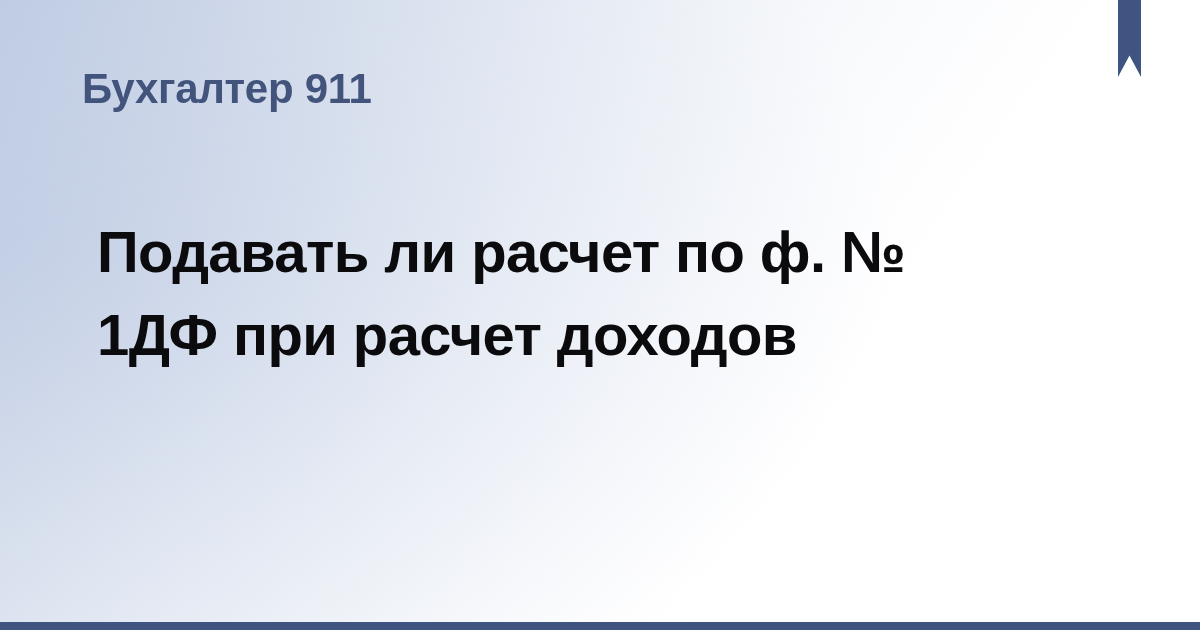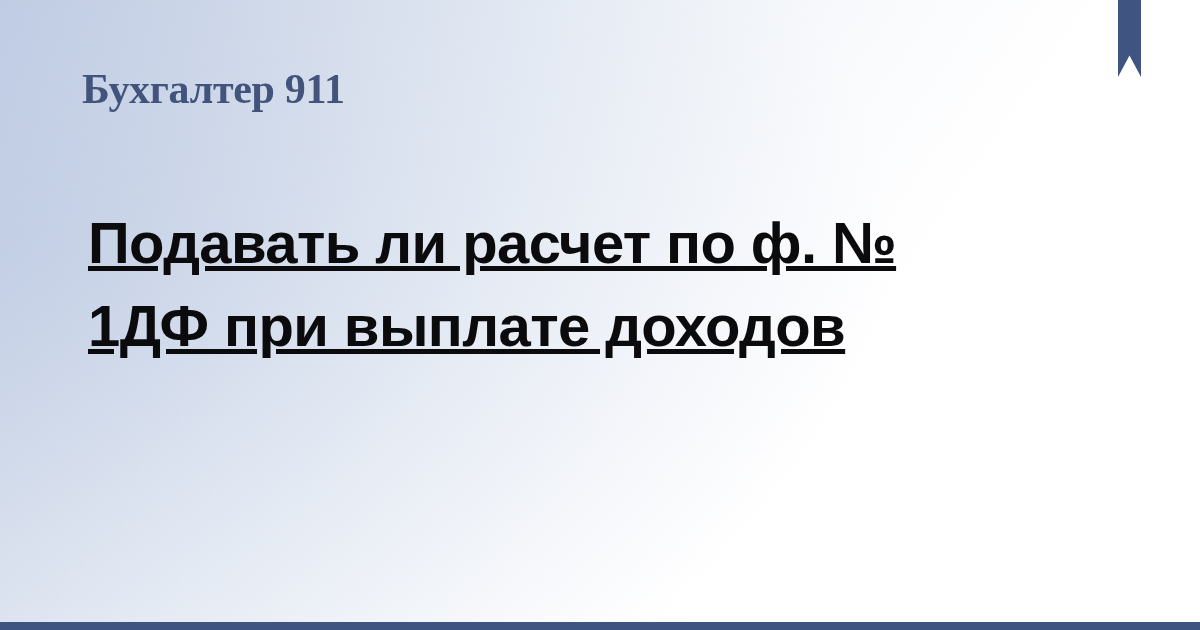--- a/index.html
+++ b/index.html
@@ -65,37 +65,35 @@
     position: absolute;
     left: 82px;
     top: 62px;
     z-index: 3;
     font-size: 42px;
     line-height: 54px;
     font-weight: 700;
     letter-spacing: -0.3px;
     color: #42547c;
     white-space: nowrap;
-    font-family: Liberation Serif, serif;
   }
 
   
   .headline {
     position: absolute;
     left: 85px;
     top: 198px;
     width: 930px;
     z-index: 3;
-    margin: 3px;
+    margin: 12px;
     font-size: 58px;
     line-height: 83px;
     font-weight: 700;
     letter-spacing: -0.6px;
     color: #0b0b0d;
-    text-decoration: underline;
   }
   .headline .hl-line {
     display: block;
     white-space: nowrap;
   }
 
   
   .bottom-bar {
     position: absolute;
     left: 0;
@@ -110,18 +108,18 @@
 <body>
 
 <div class="card">
 
   <div class="bookmark"></div>
 
   <div class="logo">Бухгалтер 911</div>
 
   <h1 class="headline">
     <span class="hl-line">Подавать ли расчет по ф. №</span>
-    <span class="hl-line">1ДФ при выплате доходов</span>
+    <span class="hl-line">1ДФ при расчет доходов</span>
   </h1>
 
   <div class="bottom-bar"></div>
 
 </div>
 
 </body></html>

